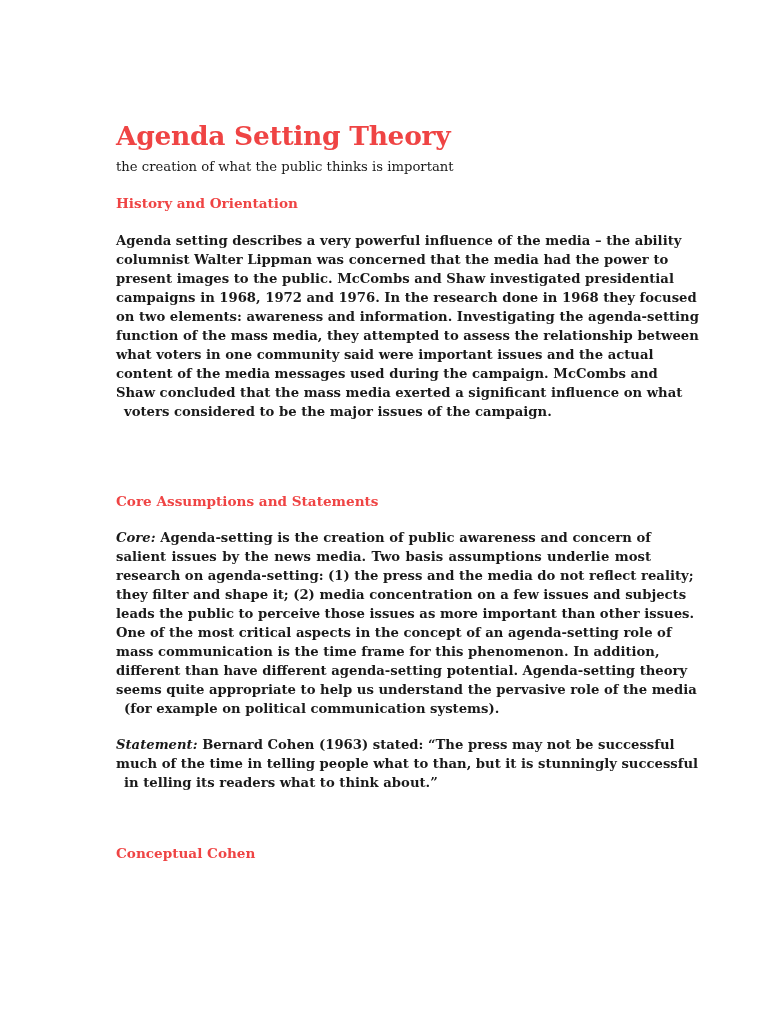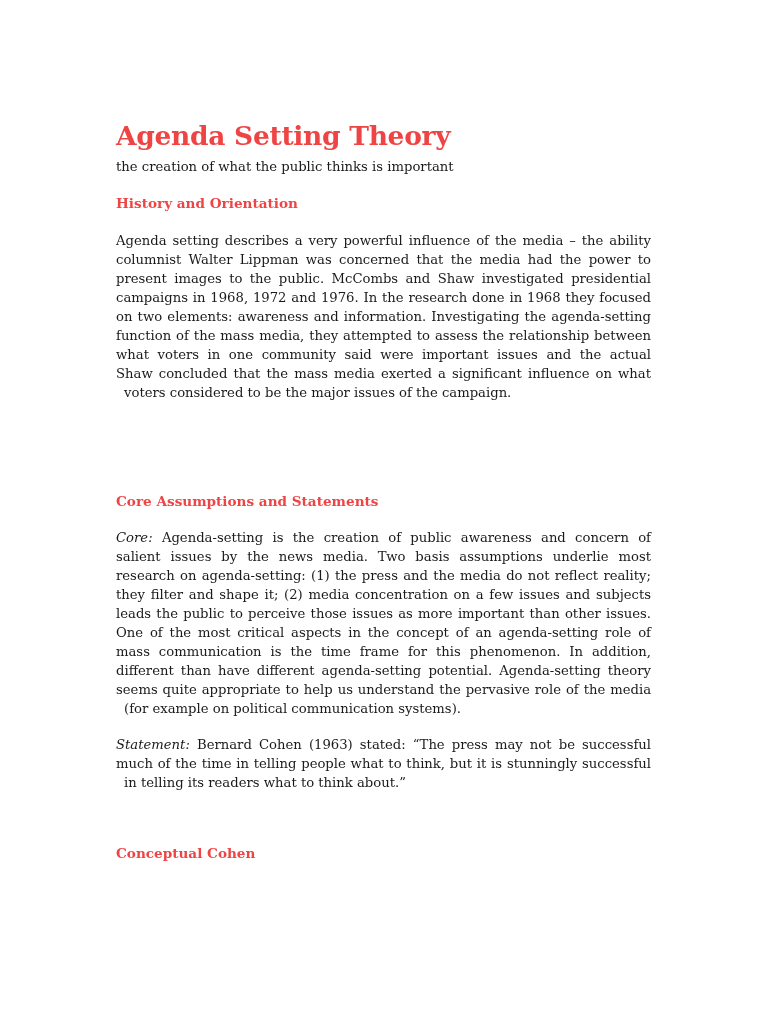--- a/index.html
+++ b/index.html
@@ -2,58 +2,59 @@
 <html><head>
 <meta charset="utf-8">
 <style>
   html, body { margin: 0; padding: 0; background: #ffffff; }
   body { width: 768px; height: 1024px; overflow: hidden; position: relative; font-family: "DejaVu Serif", "Liberation Serif", serif; color: #1a1a1a; }
   .page { position: absolute; left: 116px; top: 0; width: 535px; }
   .title { position: absolute; left: 0; top: 120px; font-size: 26.5px; font-weight: bold; letter-spacing: -0.3px; color: #ef4444; white-space: nowrap; }
   .subtitle { position: absolute; left: 0; top: 159px; font-size: 13.2px; white-space: nowrap; }
   .h2 { position: absolute; left: 0; font-size: 13.6px; font-weight: bold; white-space: nowrap; color: #ef4444; }
   .para { position: absolute; left: 0; width: 535px; font-size: 13.2px; line-height: 19px; text-align: justify; text-align-last: left; }
-  .para .ln { display: block; text-align: justify; text-align-last: justify; white-space: nowrap; height: 19px; }
+  .para .ln { display: block; text-align: justify; text-align-last: justify; white-space: nowrap; height: 19px; font-weight: bold; }
   .para .ln.last { text-align-last: left; margin-left: 8px; }
   .it { font-style: italic; }
 </style>
 </head>
 <body>
 
 <div class="page">
   <div class="title">Agenda Setting Theory</div>
   <div class="subtitle">the creation of what the public thinks is important</div>
 
   <div class="h2" style="top:195px;">History and Orientation</div>
   <div class="para" style="top:231px;">
     <span class="ln">Agenda setting describes a very powerful influence of the media – the ability</span>
     <span class="ln">columnist Walter Lippman was concerned that the media had the power to</span>
     <span class="ln">present images to the public. McCombs and Shaw investigated presidential</span>
     <span class="ln">campaigns in 1968, 1972 and 1976. In the research done in 1968 they focused</span>
     <span class="ln">on two elements: awareness and information. Investigating the agenda-setting</span>
     <span class="ln">function of the mass media, they attempted to assess the relationship between</span>
     <span class="ln">what voters in one community said were important issues and the actual</span>
+    <span class="ln">content of the media messages used during the campaign. McCombs and</span>
     <span class="ln">Shaw concluded that the mass media exerted a significant influence on what</span>
     <span class="ln last">voters considered to be the major issues of the campaign.</span>
   </div>
 
   <div class="h2" style="top:493px;">Core Assumptions and Statements</div>
   <div class="para" style="top:528px;">
     <span class="ln"><span class="it">Core:</span> <span>Agenda-setting is the creation of public awareness and concern of</span></span>
     <span class="ln">salient issues by the news media. Two basis assumptions underlie most</span>
     <span class="ln">research on agenda-setting: (1) the press and the media do not reflect reality;</span>
     <span class="ln">they filter and shape it; (2) media concentration on a few issues and subjects</span>
     <span class="ln">leads the public to perceive those issues as more important than other issues.</span>
     <span class="ln">One of the most critical aspects in the concept of an agenda-setting role of</span>
     <span class="ln">mass communication is the time frame for this phenomenon. In addition,</span>
     <span class="ln">different than have different agenda-setting potential. Agenda-setting theory</span>
     <span class="ln">seems quite appropriate to help us understand the pervasive role of the media</span>
     <span class="ln last">(for example on political communication systems).</span>
   </div>
 
   <div class="para" style="top:735px;">
     <span class="ln"><span class="it">Statement:</span> <span>Bernard Cohen (1963) stated: “The press may not be successful</span></span>
-    <span class="ln">much of the time in telling people what to think, but it is stunningly successful</span>
+    <span class="ln">much of the time in telling people what to than, but it is stunningly successful</span>
     <span class="ln last">in telling its readers what to think about.”</span>
   </div>
 
   <div class="h2" style="top:845px;">Conceptual Cohen</div>
 </div>
 
 </body></html>

